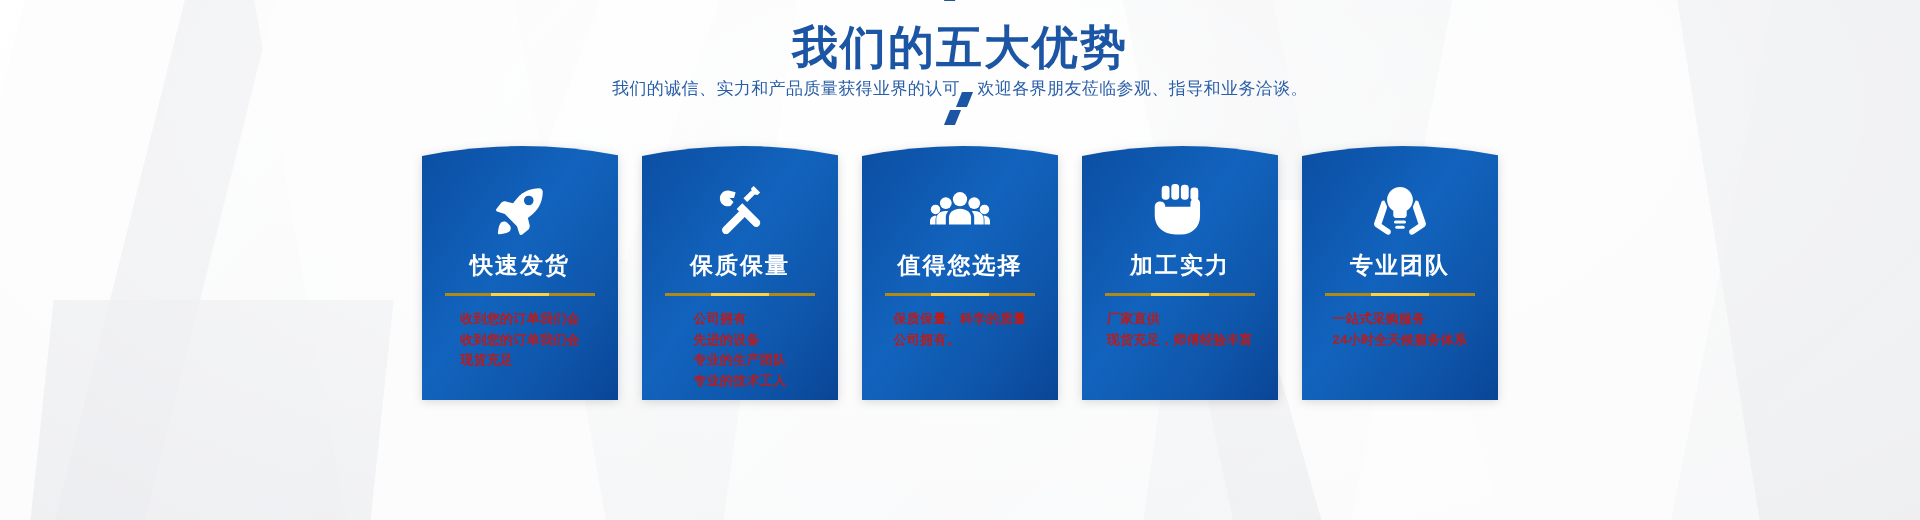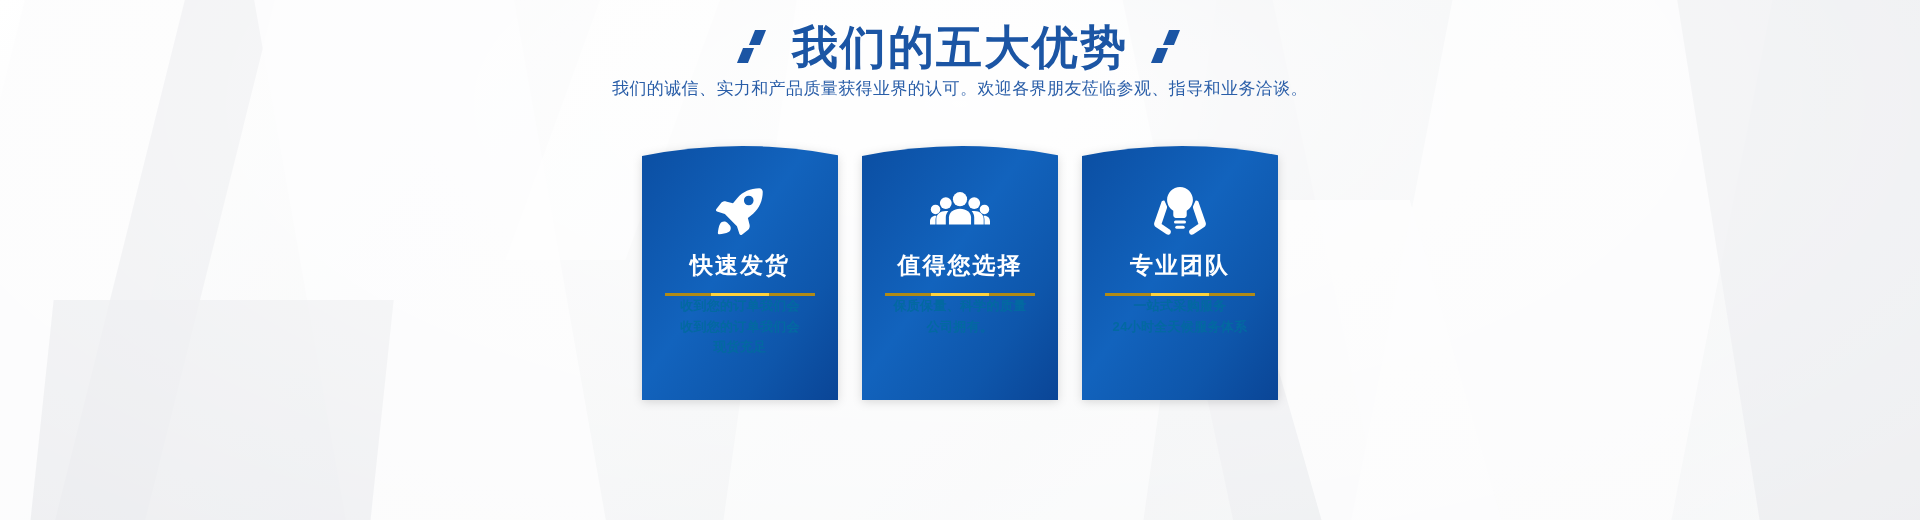--- a/index.html
+++ b/index.html
@@ -50,20 +50,21 @@
     position: relative;
     text-align: center;
     padding-top: 16px;
   }
   .title-row {
     display: flex;
     align-items: center;
     justify-content: center;
     gap: 22px;
     height: 62px;
+    flex-direction: column;
   }
   .title-text {
     font-size: 46px;
     font-weight: 700;
     letter-spacing: 2px;
     color: #1b55a4;
     line-height: 1;
     white-space: nowrap;
   }
   .deco { width: 34px; height: 34px; position: relative; flex: 0 0 auto; }
@@ -93,21 +94,21 @@
     top: 142px;
     display: flex;
     justify-content: center;
     gap: 24px;
   }
   .card {
     position: relative;
     width: 196px;
     height: 258px;
     color: #ffffff;
-    text-align: center;
+    text-align: left;
     filter: drop-shadow(0 2px 5px rgba(0,0,0,.14));
   }
   .card-shape {
     position: absolute;
     inset: 0;
     background: linear-gradient(125deg, #0b4ea2 0%, #1263bd 45%, #0e56ab 75%, #0a4596 100%);
     -webkit-clip-path: path("M0,14 Q100,-6 200,14 L200,258 L0,258 Z");
     clip-path: path("M0,14 Q100,-6 200,14 L200,258 L0,258 Z");
   }
   .card-inner {
@@ -145,25 +146,26 @@
     content: "";
     position: absolute;
     left: 50%;
     top: 0;
     transform: translateX(-50%);
     width: 58px;
     height: 3px;
     background: #ffd23d;
   }
   .card-desc {
+    margin-top: 13px;
     font-size: 13px;
     line-height: 1.58;
     font-weight: 700;
     letter-spacing: .3px;
-    color: #0369a1;
+    color: #b91c1c;
     white-space: nowrap;
   }
   .card-desc span { display: block; }
 </style>
 </head>
 <body>
 
 <div id="stage">
 
   <div class="bg-base"></div>
@@ -210,20 +212,41 @@
         <div class="card-title">快速发货</div>
         <div class="divider"></div>
         <div class="card-desc">
           <span>收到您的订单我们会</span>
           <span>收到您的订单我们会</span>
           <span>现货充足</span>
         </div>
       </div>
     </div>
 
+    <div class="card">
+      <div class="card-shape"></div>
+      <div class="card-inner">
+        <div class="card-icon">
+          <svg width="56" height="56" viewBox="0 0 64 64" fill="#ffffff">
+            <path d="M44.6 8.8 36 17.4l4.2 4.2 8.6-8.6 3.2.8 3-3-7.4-7.4-3 3 .8 3.4z"></path>
+            <path d="M12.8 50.6c-1.8 1.8-1.8 4.6 0 6.4 1.8 1.8 4.6 1.8 6.4 0L38 38.2l-6.4-6.4L12.8 50.6z"></path>
+            <path d="M24.6 21.6 20 17h5.2L27 10.6 20.2 8.8c-5.6-1.4-11.2 3-11.2 8.8 0 5 4 9 9 9 1.2 0 2.4-.2 3.4-.7l3.2-4.3z"></path>
+            <path d="M53.8 42.4 34.6 23.2l-6.4 6.4 19.2 19.2c1.8 1.8 4.6 1.8 6.4 0 1.8-1.8 1.8-4.6 0-6.4z"></path>
+          </svg>
+        </div>
+        <div class="card-title">保质保量</div>
+        <div class="divider"></div>
+        <div class="card-desc">
+          <span>公司拥有</span>
+          <span>先进的设备</span>
+          <span>专业的生产团队</span>
+          <span>专业的技术工人</span>
+        </div>
+      </div>
+    </div>
 
     <div class="card">
       <div class="card-shape"></div>
       <div class="card-inner">
         <div class="card-icon">
           <svg width="60" height="48" viewBox="0 0 76 56" fill="#ffffff">
             <circle cx="38" cy="13" r="9"></circle>
             <path d="M38 25c-8 0-14 5-14 11v9h28v-9c0-6-6-11-14-11z"></path>
             <circle cx="20" cy="18" r="7.5"></circle>
             <path d="M20 28c-7 0-12 4.5-12 10v7h12v-9c0-3 1.2-5.8 3.2-8-1-.1-2-.1-3.2 0z"></path>
@@ -237,20 +260,40 @@
         </div>
         <div class="card-title">值得您选择</div>
         <div class="divider"></div>
         <div class="card-desc">
           <span>保质保量、科学的质量</span>
           <span>公司拥有。</span>
         </div>
       </div>
     </div>
 
+    <div class="card">
+      <div class="card-shape"></div>
+      <div class="card-inner">
+        <div class="card-icon">
+          <svg width="52" height="54" viewBox="0 0 58 62" fill="#ffffff">
+            <rect x="8" y="2" width="9" height="16" rx="4"></rect>
+            <rect x="19" y="0" width="9" height="18" rx="4"></rect>
+            <rect x="30" y="1" width="9" height="17" rx="4"></rect>
+            <rect x="41" y="4" width="9" height="15" rx="4"></rect>
+            <path d="M6 20c-3.4 0-6 2.6-6 6v10c0 13 10 22 24 22h6c13 0 22-9 22-21V22c0-3-2.4-5.4-5.4-5.4S41 19 41 22v4H12v-1c0-2.8-2.2-5-6-5z"></path>
+          </svg>
+        </div>
+        <div class="card-title">加工实力</div>
+        <div class="divider"></div>
+        <div class="card-desc">
+          <span>厂家直供</span>
+          <span>现货充足，师傅经验丰富</span>
+        </div>
+      </div>
+    </div>
 
     <div class="card">
       <div class="card-shape"></div>
       <div class="card-inner">
         <div class="card-icon">
           <svg width="62" height="56" viewBox="0 0 72 64" fill="#ffffff">
             <path d="M36 4c-8.3 0-15 6.7-15 15 0 5.4 2.9 10.1 7.2 12.8V37c0 1.7 1.3 3 3 3h9.6c1.7 0 3-1.3 3-3v-5.2C48.1 29.1 51 24.4 51 19c0-8.3-6.7-15-15-15z"></path>
             <rect x="29" y="43" width="14" height="3.6" rx="1.8"></rect>
             <rect x="30.5" y="49" width="11" height="3.6" rx="1.8"></rect>
             <path d="M17 22c-1.6-.6-3.3.3-3.7 2L5.1 47.6c-.6 1.8.1 3.8 1.7 4.9l12.6 8.4c1.5 1 3.5.6 4.5-.9 1-1.5.6-3.5-.9-4.5l-9.4-6.3 6.2-18.4c.3-.8.3-1.7-.1-2.5L17 22z" transform="translate(1,-2)"></path>

